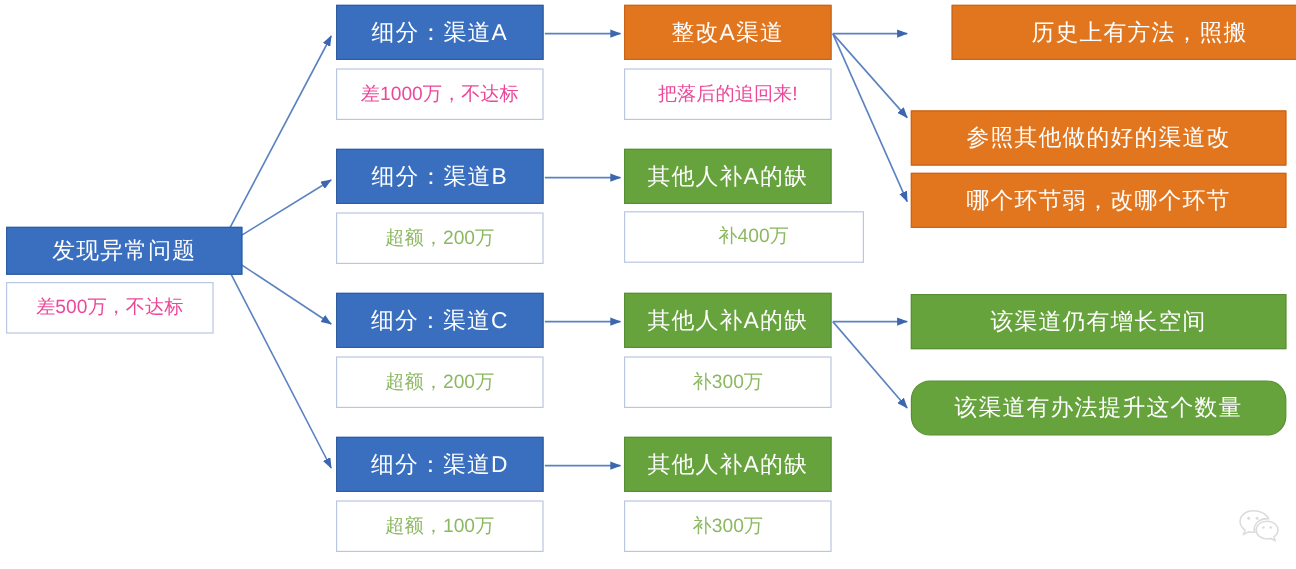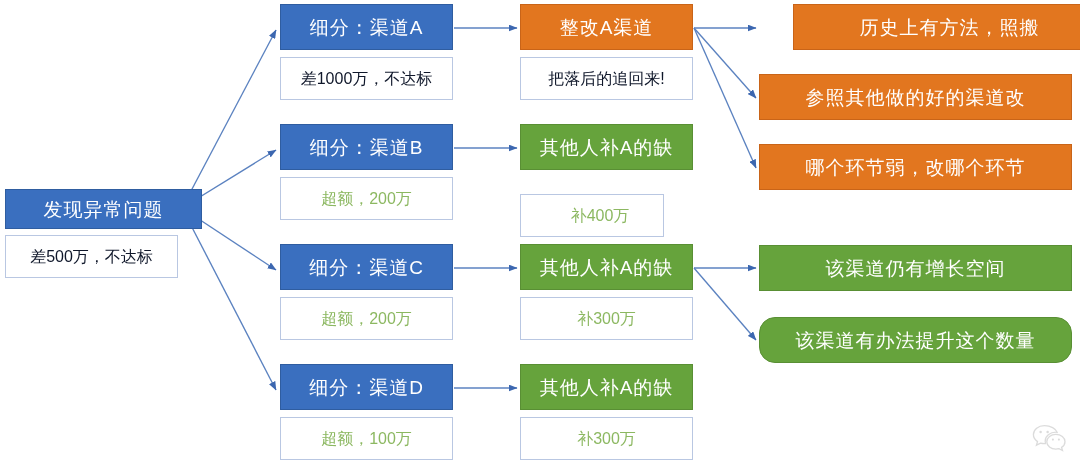--- a/index.html
+++ b/index.html
@@ -23,21 +23,21 @@
   .hdr.blue{background:#3A6FBF;border:1px solid #2F5DA0;}
   .hdr.orange{background:#E2761F;border:1px solid #C96418;}
   .hdr.green{background:#66A33C;border:1px solid #598F34;}
 
   .sub{
     position:absolute;box-sizing:border-box;
     display:flex;align-items:center;justify-content:center;
     background:#ffffff;border:1px solid #B9C7E2;
     font-size:16px;line-height:1;white-space:nowrap;
   }
-  .sub.red{color:#0f172a;}
+  .sub.red{color:#ec4899;}
   .sub.green{color:#8CB861;}
 
   
   #watermark{
     position:absolute;right:14px;bottom:22px;
     display:flex;align-items:center;gap:8px;
     opacity:.30;
   }
   #watermark .wm-txt{
     font-size:21px;color:#7a7a7a;letter-spacing:2px;
@@ -98,33 +98,33 @@
     <div class="hdr blue" style="left:280px;top:364px;width:173px;height:46px;">细分：渠道D</div>
     <div class="sub green" style="left:280px;top:417px;width:173px;height:43px;">超额，100万</div>
   </div>
 
   <div class="node">
     <div class="hdr orange" style="left:520px;top:4px;width:173px;height:46px;">整改A渠道</div>
     <div class="sub red" style="left:520px;top:57px;width:173px;height:43px;">把落后的追回来!</div>
   </div>
   <div class="node">
     <div class="hdr green" style="left:520px;top:124px;width:173px;height:46px;">其他人补A的缺</div>
-    <div class="sub green" style="left:520px;top:194px;width:144px;height:43px;padding-left:16px;">补400万</div>
+    <div class="sub green" style="left:520px;top:176px;width:200px;height:43px;padding-left:16px;">补400万</div>
   </div>
   <div class="node">
     <div class="hdr green" style="left:520px;top:244px;width:173px;height:46px;">其他人补A的缺</div>
     <div class="sub green" style="left:520px;top:297px;width:173px;height:43px;">补300万</div>
   </div>
   <div class="node">
     <div class="hdr green" style="left:520px;top:364px;width:173px;height:46px;">其他人补A的缺</div>
     <div class="sub green" style="left:520px;top:417px;width:173px;height:43px;">补300万</div>
   </div>
 
   <div class="hdr orange" style="left:793px;top:4px;width:313px;height:46px;">历史上有方法，照搬</div>
-  <div class="hdr orange" style="left:759px;top:74px;width:313px;height:46px;">参照其他做的好的渠道改</div>
+  <div class="hdr orange" style="left:759px;top:92px;width:313px;height:46px;">参照其他做的好的渠道改</div>
   <div class="hdr orange" style="left:759px;top:144px;width:313px;height:46px;">哪个环节弱，改哪个环节</div>
 
   <div class="hdr green" style="left:759px;top:245px;width:313px;height:46px;">该渠道仍有增长空间</div>
   <div class="hdr green" style="left:759px;top:317px;width:313px;height:46px;border-radius:16px;">该渠道有办法提升这个数量</div>
 
   <div id="watermark">
     <span>
       <svg width="34" height="28" viewBox="0 0 34 28" aria-hidden="true">
         <path d="M12.4 1.6C6.3 1.6 1.4 5.6 1.4 10.6c0 2.8 1.6 5.3 4.1 7L4.4 21.2l4.1-2.1c1.2.3 2.5.5 3.9.5.4 0 .8 0 1.2-.1
                  -.3-.8-.4-1.6-.4-2.4 0-4.9 4.8-8.9 10.7-8.9.4 0 .8 0 1.2.1C23.9 4.6 18.7 1.6 12.4 1.6z" fill="none" stroke="#8a8a8a" stroke-width="1.3"></path>

